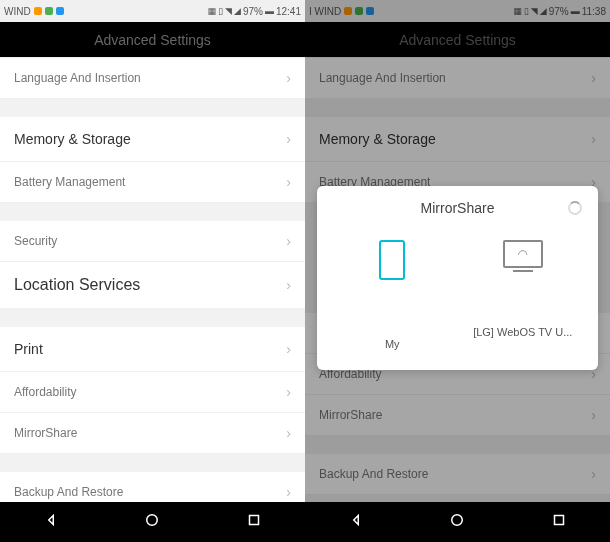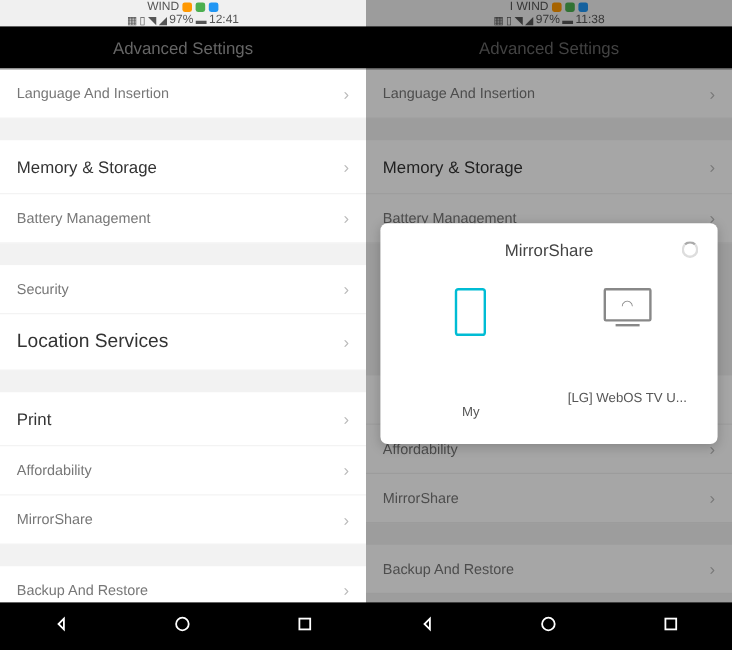--- a/index.html
+++ b/index.html
@@ -1,19 +1,19 @@
 <!DOCTYPE html>
 <html><head>
   <meta charset="utf-8">
   <style>
     * { margin: 0; padding: 0; box-sizing: border-box; font-family: -apple-system, Helvetica, Arial, sans-serif; }
     body { width: 610px; height: 542px; display: flex; background: #000; overflow: hidden; }
     .phone { width: 305px; height: 542px; position: relative; background: #f9f9f9; display: flex; flex-direction: column; }
     .phone.dim::before { content: ''; position: absolute; inset: 0; background: rgba(0,0,0,0.35); z-index: 5; pointer-events: none; }
-    .statusbar { height: 22px; background: #f0f0f0; display: flex; align-items: center; justify-content: space-between; padding: 0 4px; font-size: 10px; color: #555; flex-direction: column; }
+    .statusbar { height: 22px; background: #f0f0f0; display: flex; align-items: center; justify-content: space-between; padding: 0 4px; font-size: 10px; color: #555; }
     .sb-left, .sb-right { display: flex; align-items: center; gap: 3px; }
     .sb-right { gap: 2px; }
     .dot { width: 8px; height: 8px; border-radius: 2px; }
     .orange { background: #ff9800; }
     .green { background: #4caf50; }
     .blue { background: #2196f3; }
     .titlebar { height: 36px; background: #000000; display: flex; align-items: center; justify-content: center; font-size: 14px; color: #666; border-bottom: 1px solid #eee; }
     .list { flex: 1; overflow: hidden; }
     .row { background: #fff; padding: 11px 14px; display: flex; align-items: center; justify-content: space-between; border-bottom: 1px solid #f0f0f0; }
     .row.small { font-size: 12px; color: #777; padding: 12px 14px; gap: 31px; }

